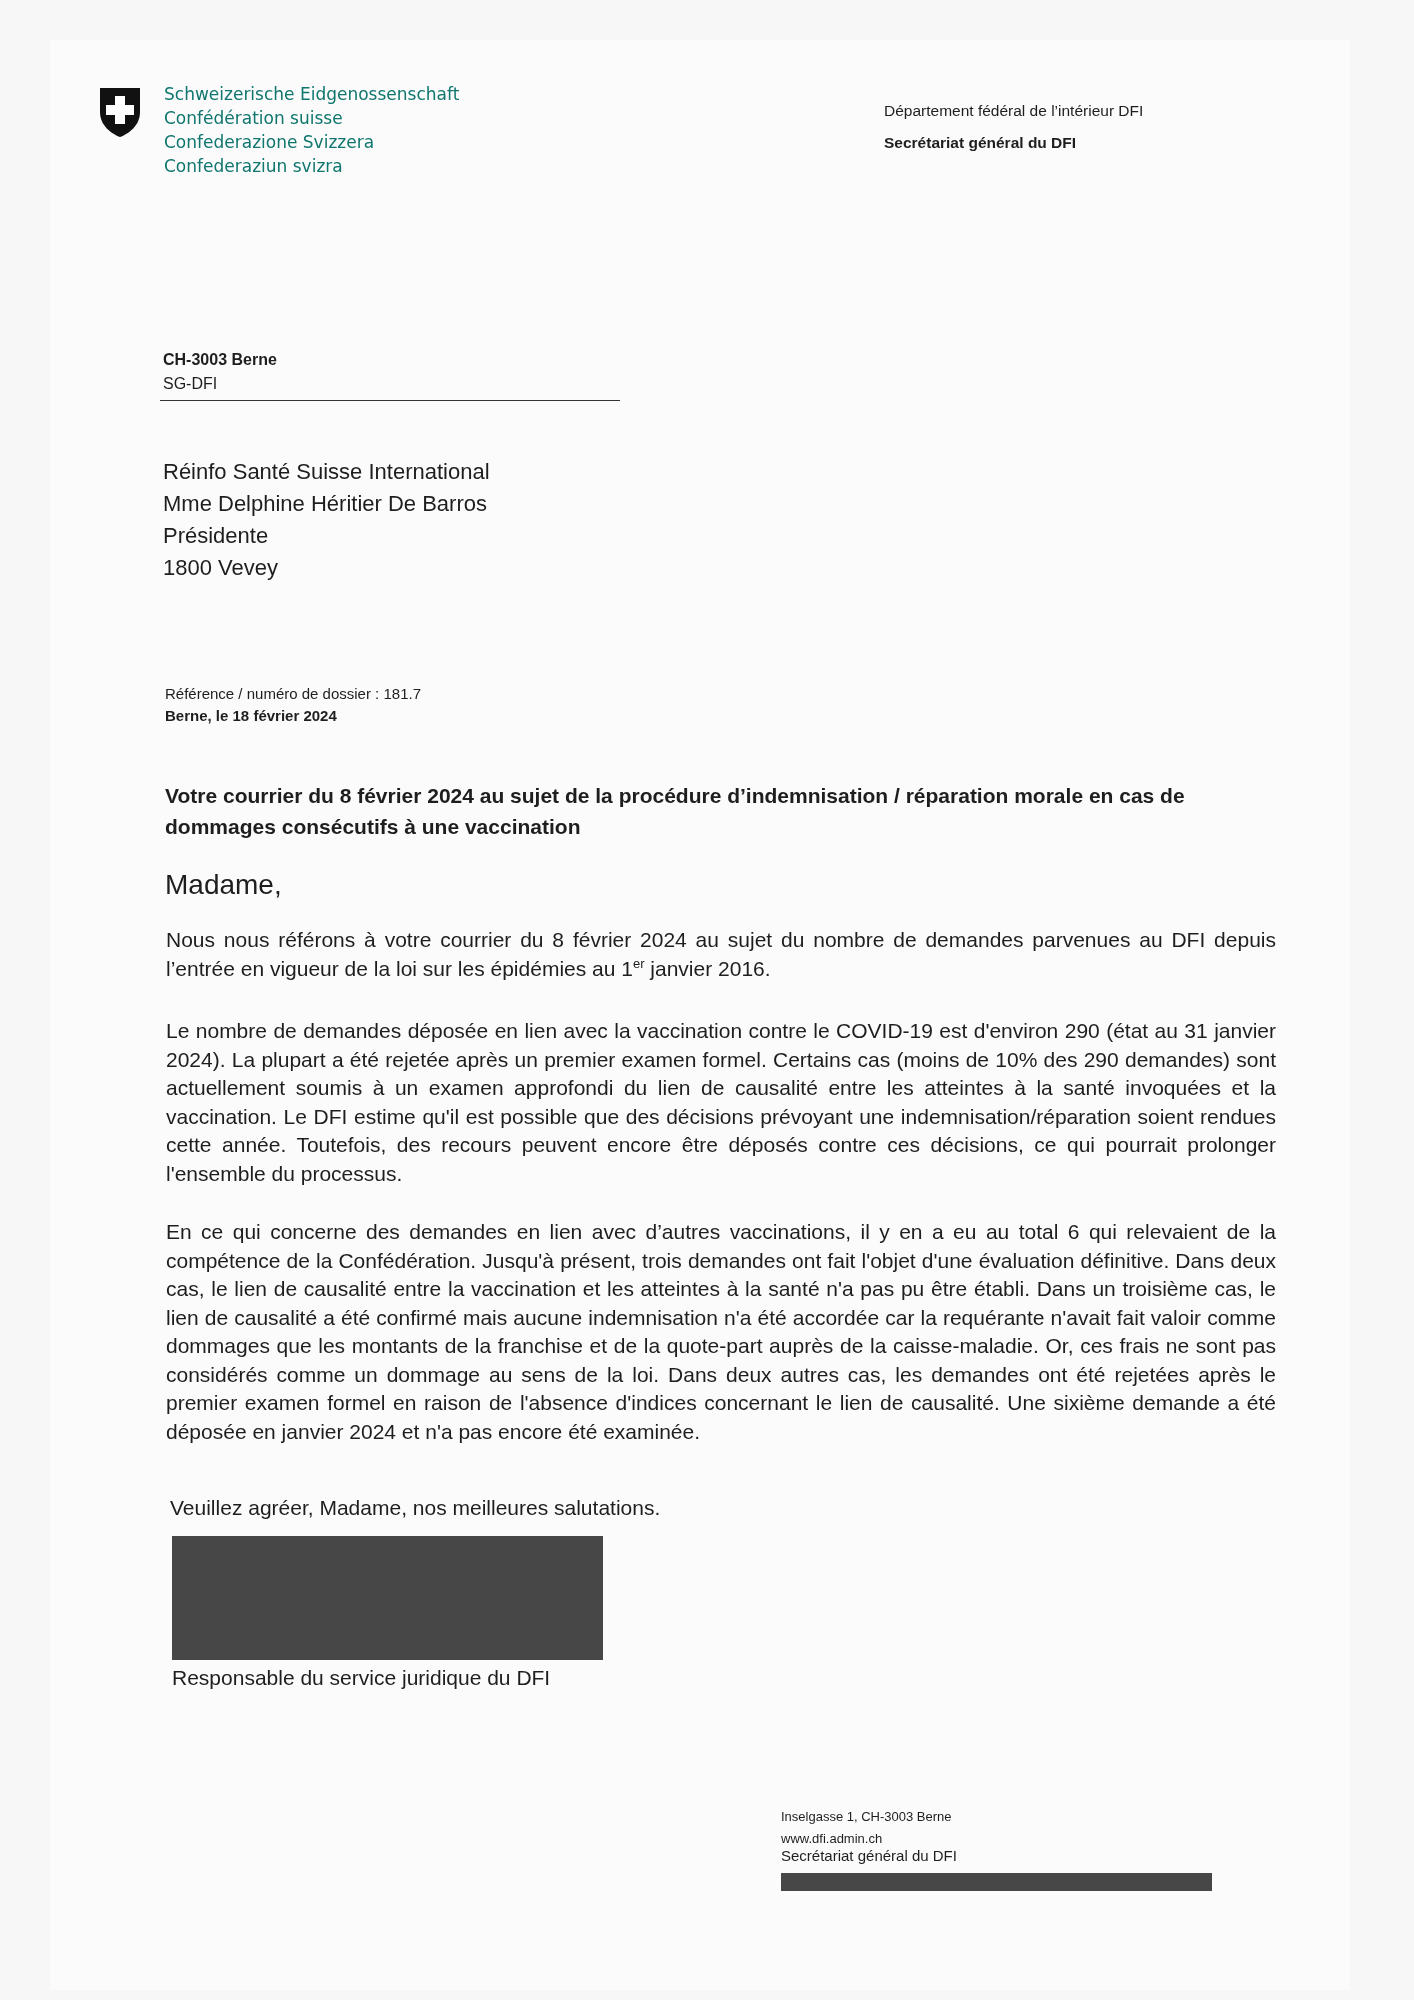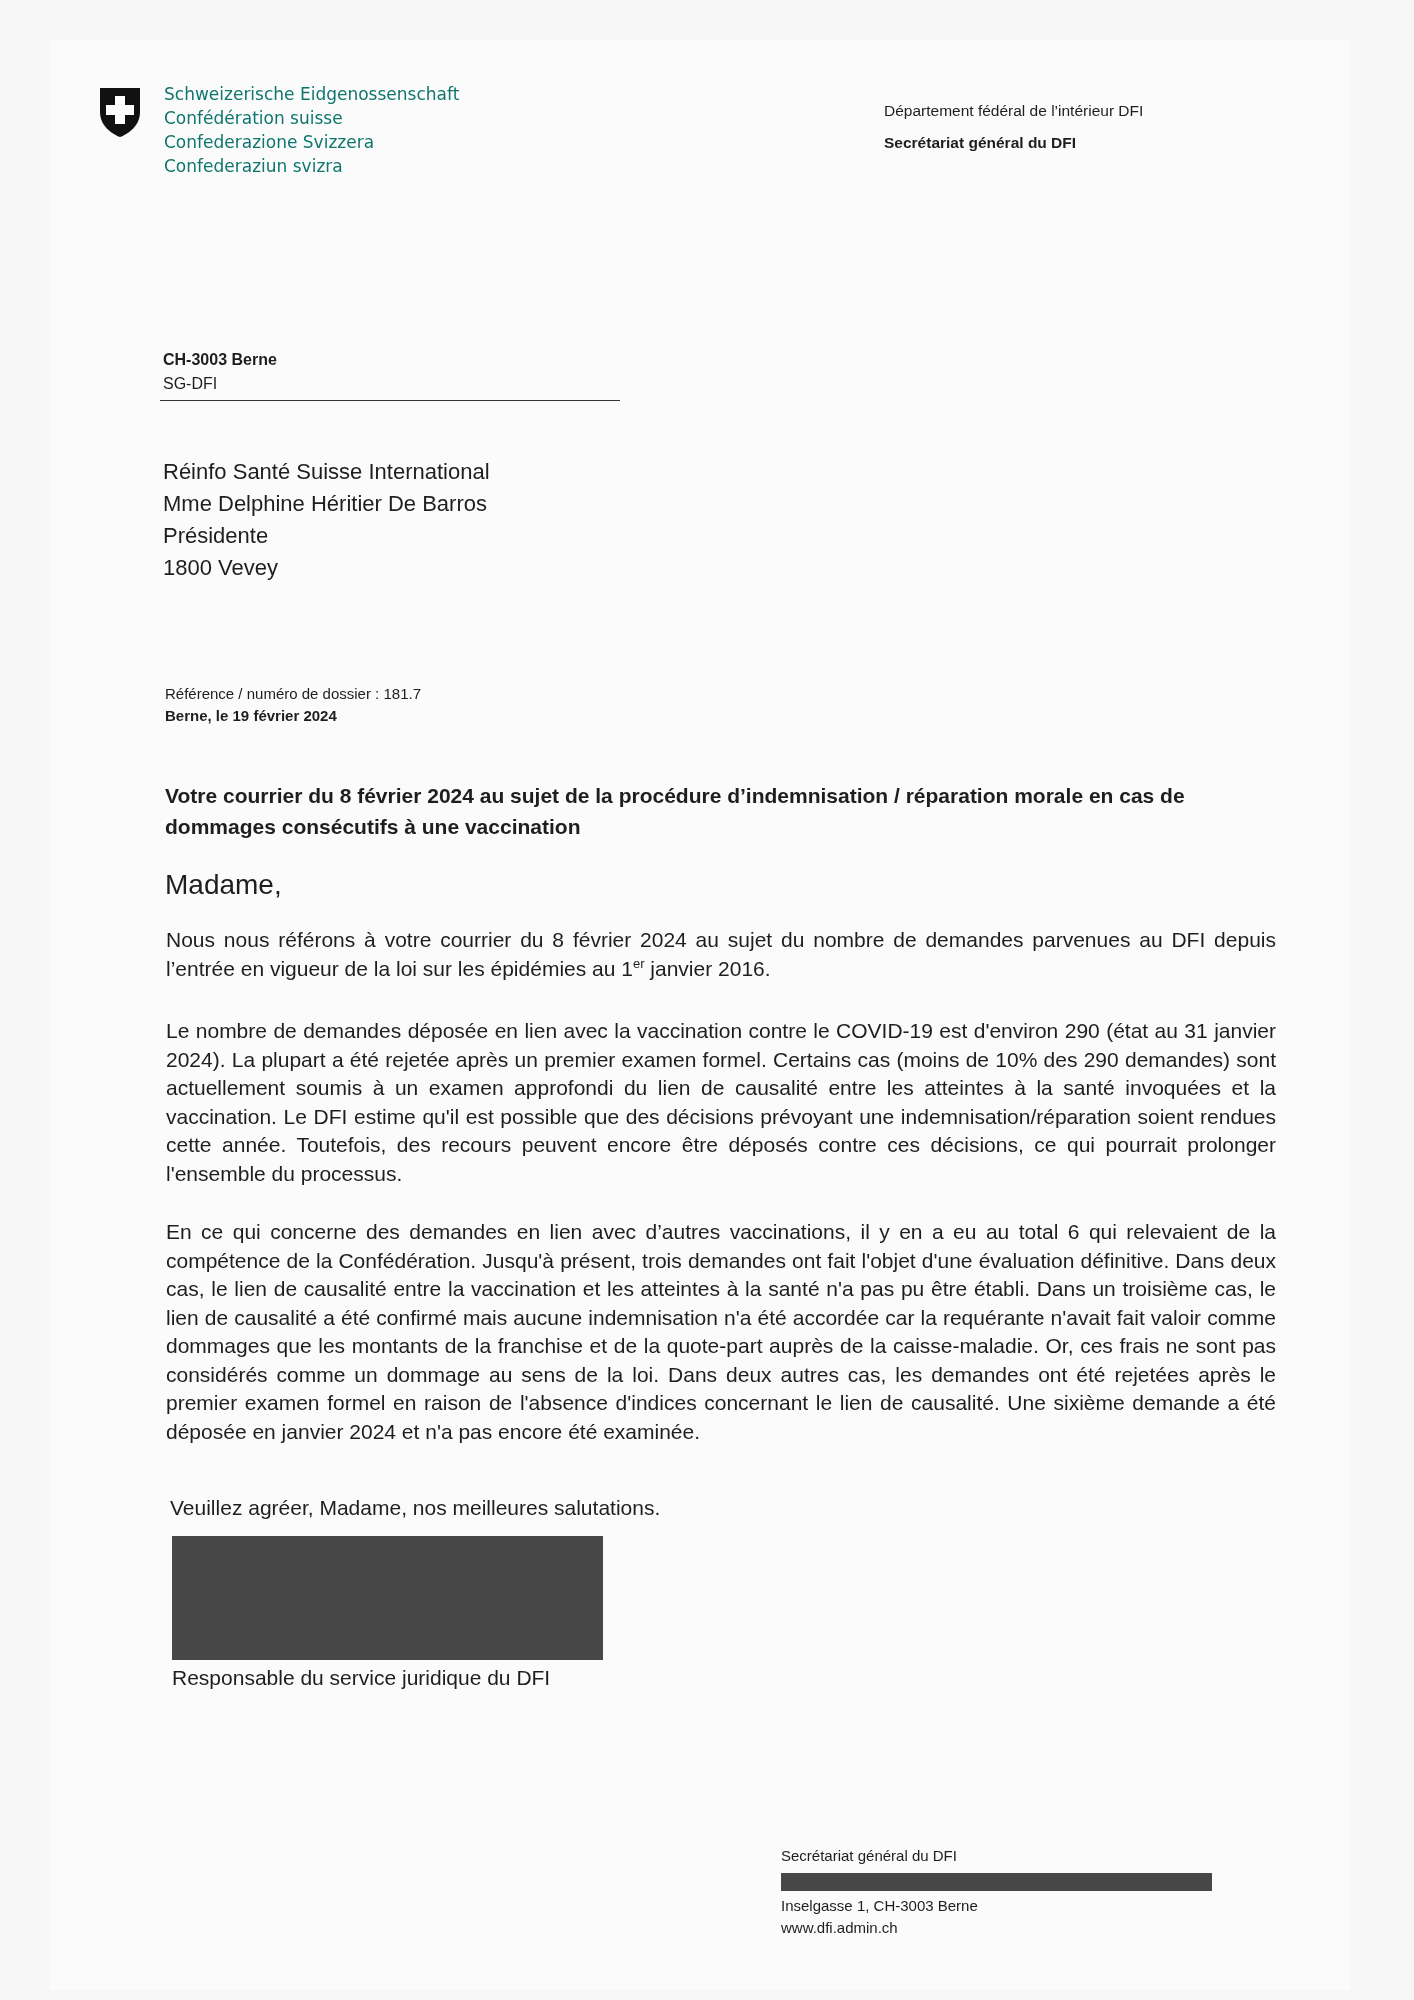--- a/index.html
+++ b/index.html
@@ -28,21 +28,21 @@
   .salutation { left: 165px; top: 870px; font-size: 28px; line-height: 30px; }
   .para { left: 166px; width: 1110px; font-size: 21px; line-height: 28.5px; text-align: justify; }
   .p1 { top: 926px; }
   .p2 { top: 1017px; }
   .p3 { top: 1218px; }
   .closing { left: 170px; top: 1493px; font-size: 21px; line-height: 30px; white-space: nowrap; }
   .redact-sig { left: 172px; top: 1536px; width: 431px; height: 124px; background: #474747; }
   .sig-title { left: 172px; top: 1663px; font-size: 21px; line-height: 30px; white-space: nowrap; }
   .footer { left: 781px; top: 1845px; font-size: 15px; line-height: 22px; white-space: nowrap; }
   .redact-footer { left: 781px; top: 1873px; width: 431px; height: 18px; background: #474747; }
-  .footer-addr { left: 781px; top: 1895px; font-size: 15px; line-height: 22px; white-space: nowrap; }
+  .footer-addr { left: 781px; top: 1806px; font-size: 13px; line-height: 22px; white-space: nowrap; }
   sup { font-size: 13px; line-height: 0; }
 </style>
 </head>
 <body>
 
 <div class="page"></div>
 
 <div class="abs logo-block">
   <svg class="crest" viewBox="0 0 44 52">
     <path d="M2 2 H42 V26 C42 40 30 48 22 51 C14 48 2 40 2 26 Z" fill="#111"></path>
@@ -70,21 +70,21 @@
 
 <div class="abs recipient">
   <div>Réinfo Santé Suisse International</div>
   <div>Mme Delphine Héritier De Barros</div>
   <div>Présidente</div>
   <div>1800 Vevey</div>
 </div>
 
 <div class="abs ref">
   <div>Référence / numéro de dossier : 181.7</div>
-  <div class="bold">Berne, le 19 février 2024</div>
+  <div class="bold">Berne, le 18 février 2024</div>
 </div>
 
 <div class="abs subject">Votre courrier du 8 février 2024 au sujet de la procédure d’indemnisation / réparation morale en cas de dommages consécutifs à une vaccination</div>
 
 <div class="abs salutation">Madame,</div>
 
 <div class="abs para p1"><span>Nous nous référons à votre courrier du 8 février 2024 au sujet du nombre de demandes parvenues au DFI depuis l’entrée en vigueur de la loi sur les épidémies au 1</span><sup>er</sup><span> janvier 2016.</span></div>
 
 <div class="abs para p2">Le nombre de demandes déposée en lien avec la vaccination contre le COVID-19 est d'environ 290 (état au 31 janvier 2024). La plupart a été rejetée après un premier examen formel. Certains cas (moins de 10% des 290 demandes) sont actuellement soumis à un examen approfondi du lien de causalité entre les atteintes à la santé invoquées et la vaccination. Le DFI estime qu'il est possible que des décisions prévoyant une indemnisation/réparation soient rendues cette année. Toutefois, des recours peuvent encore être déposés contre ces décisions, ce qui pourrait prolonger l'ensemble du processus.</div>
 

